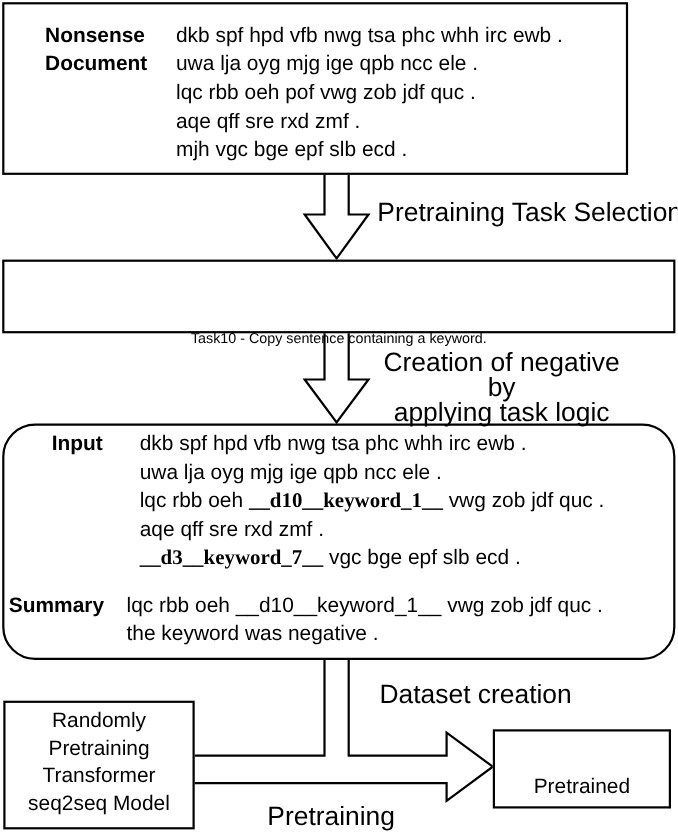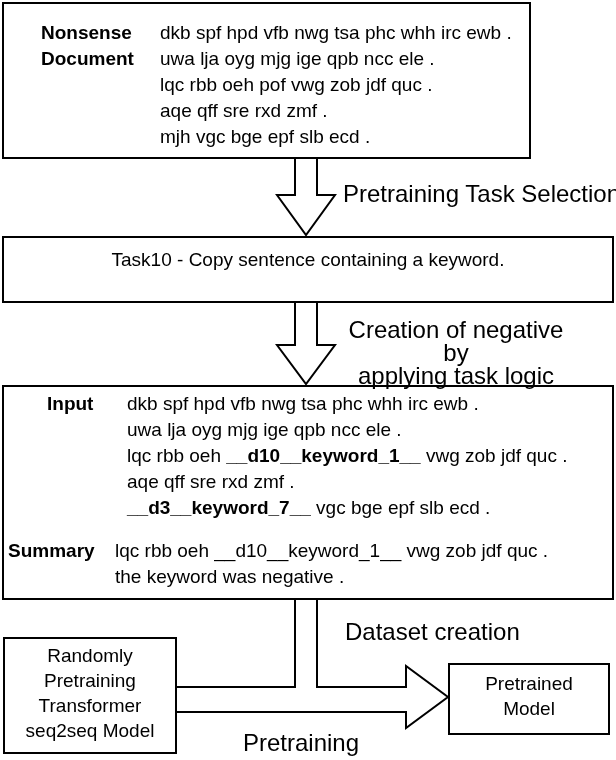--- a/index.html
+++ b/index.html
@@ -7,44 +7,44 @@
   body {
     width: 616px; height: 760px;
     font-family: "Liberation Sans", sans-serif;
     color: #000;
   }
   .stage { position: relative; width: 616px; height: 760px; background: #fff; overflow: hidden; }
   svg.arrows { position: absolute; left: 0; top: 0; z-index: 0; }
   .box { position: absolute; background: #fff; border: 2px solid #000; z-index: 1; }
   .lbl { position: absolute; z-index: 2; font-size: 24px; line-height: 22px; white-space: nowrap; }
   .tline { white-space: nowrap; font-size: 19px; }
-  b { font-weight: bold; }
+  b { font-weight: bold; font-family: Liberation Serif, serif; }
 
   
-  #box-nonsense { left: 2px; top: 2px; width: 529px; height: 157px; }
+  #box-nonsense { left: 2px; top: 2px; width: 569px; height: 157px; }
   #box-nonsense .ndlabel { position: absolute; left: 37px; top: 16px; line-height: 26px; font-weight: bold; font-size: 19px; }
   #box-nonsense .ndtext  { position: absolute; left: 156px; top: 16px; line-height: 26px; }
 
   
   #box-tasks { left: 2px; top: 236px; width: 612px; height: 67px; text-align: center; padding-top: 10px; }
-  #box-tasks .tline { font-size: 19px; line-height: 24px; }
+  #box-tasks .tline { font-size: 13px; line-height: 24px; margin-top: 48px; }
 
   
-  #box-io { left: 2px; top: 385px; width: 612px; height: 215px; }
+  #box-io { left: 2px; top: 385px; width: 612px; height: 215px; border-radius: 30px; }
   #box-io .iolabel { position: absolute; font-weight: bold; font-size: 19px; line-height: 26px; }
   #label-input   { left: 43px; top: 4px; }
   #label-summary { left: 4px;  top: 151px; }
   #input-lines   { position: absolute; left: 123px; top: 4px;   line-height: 26px; }
   #summary-lines { position: absolute; left: 111px; top: 151px; line-height: 26px; }
 
   
   #box-model { left: 3px; top: 637px; width: 174px; height: 117px; text-align: center; padding-top: 4px; }
   #box-model .tline { line-height: 25px; }
   #box-pretrained { left: 448px; top: 663px; width: 162px; height: 72px; text-align: center; padding-top: 6px; }
-  #box-pretrained .tline { line-height: 25px; }
+  #box-pretrained .tline { line-height: 25px; margin-top: 32px; }
 
   
   #lbl-task-selection { left: 343px; top: 183px; }
   #lbl-summary-creation { left: 344px; top: 318px; width: 224px; text-align: center; line-height: 23px; white-space: normal; }
   #lbl-dataset { left: 345px; top: 621px; }
   #lbl-pretraining { left: 243px; top: 711px; margin-top: 21px; }
 </style>
 </head>
 <body>
 

